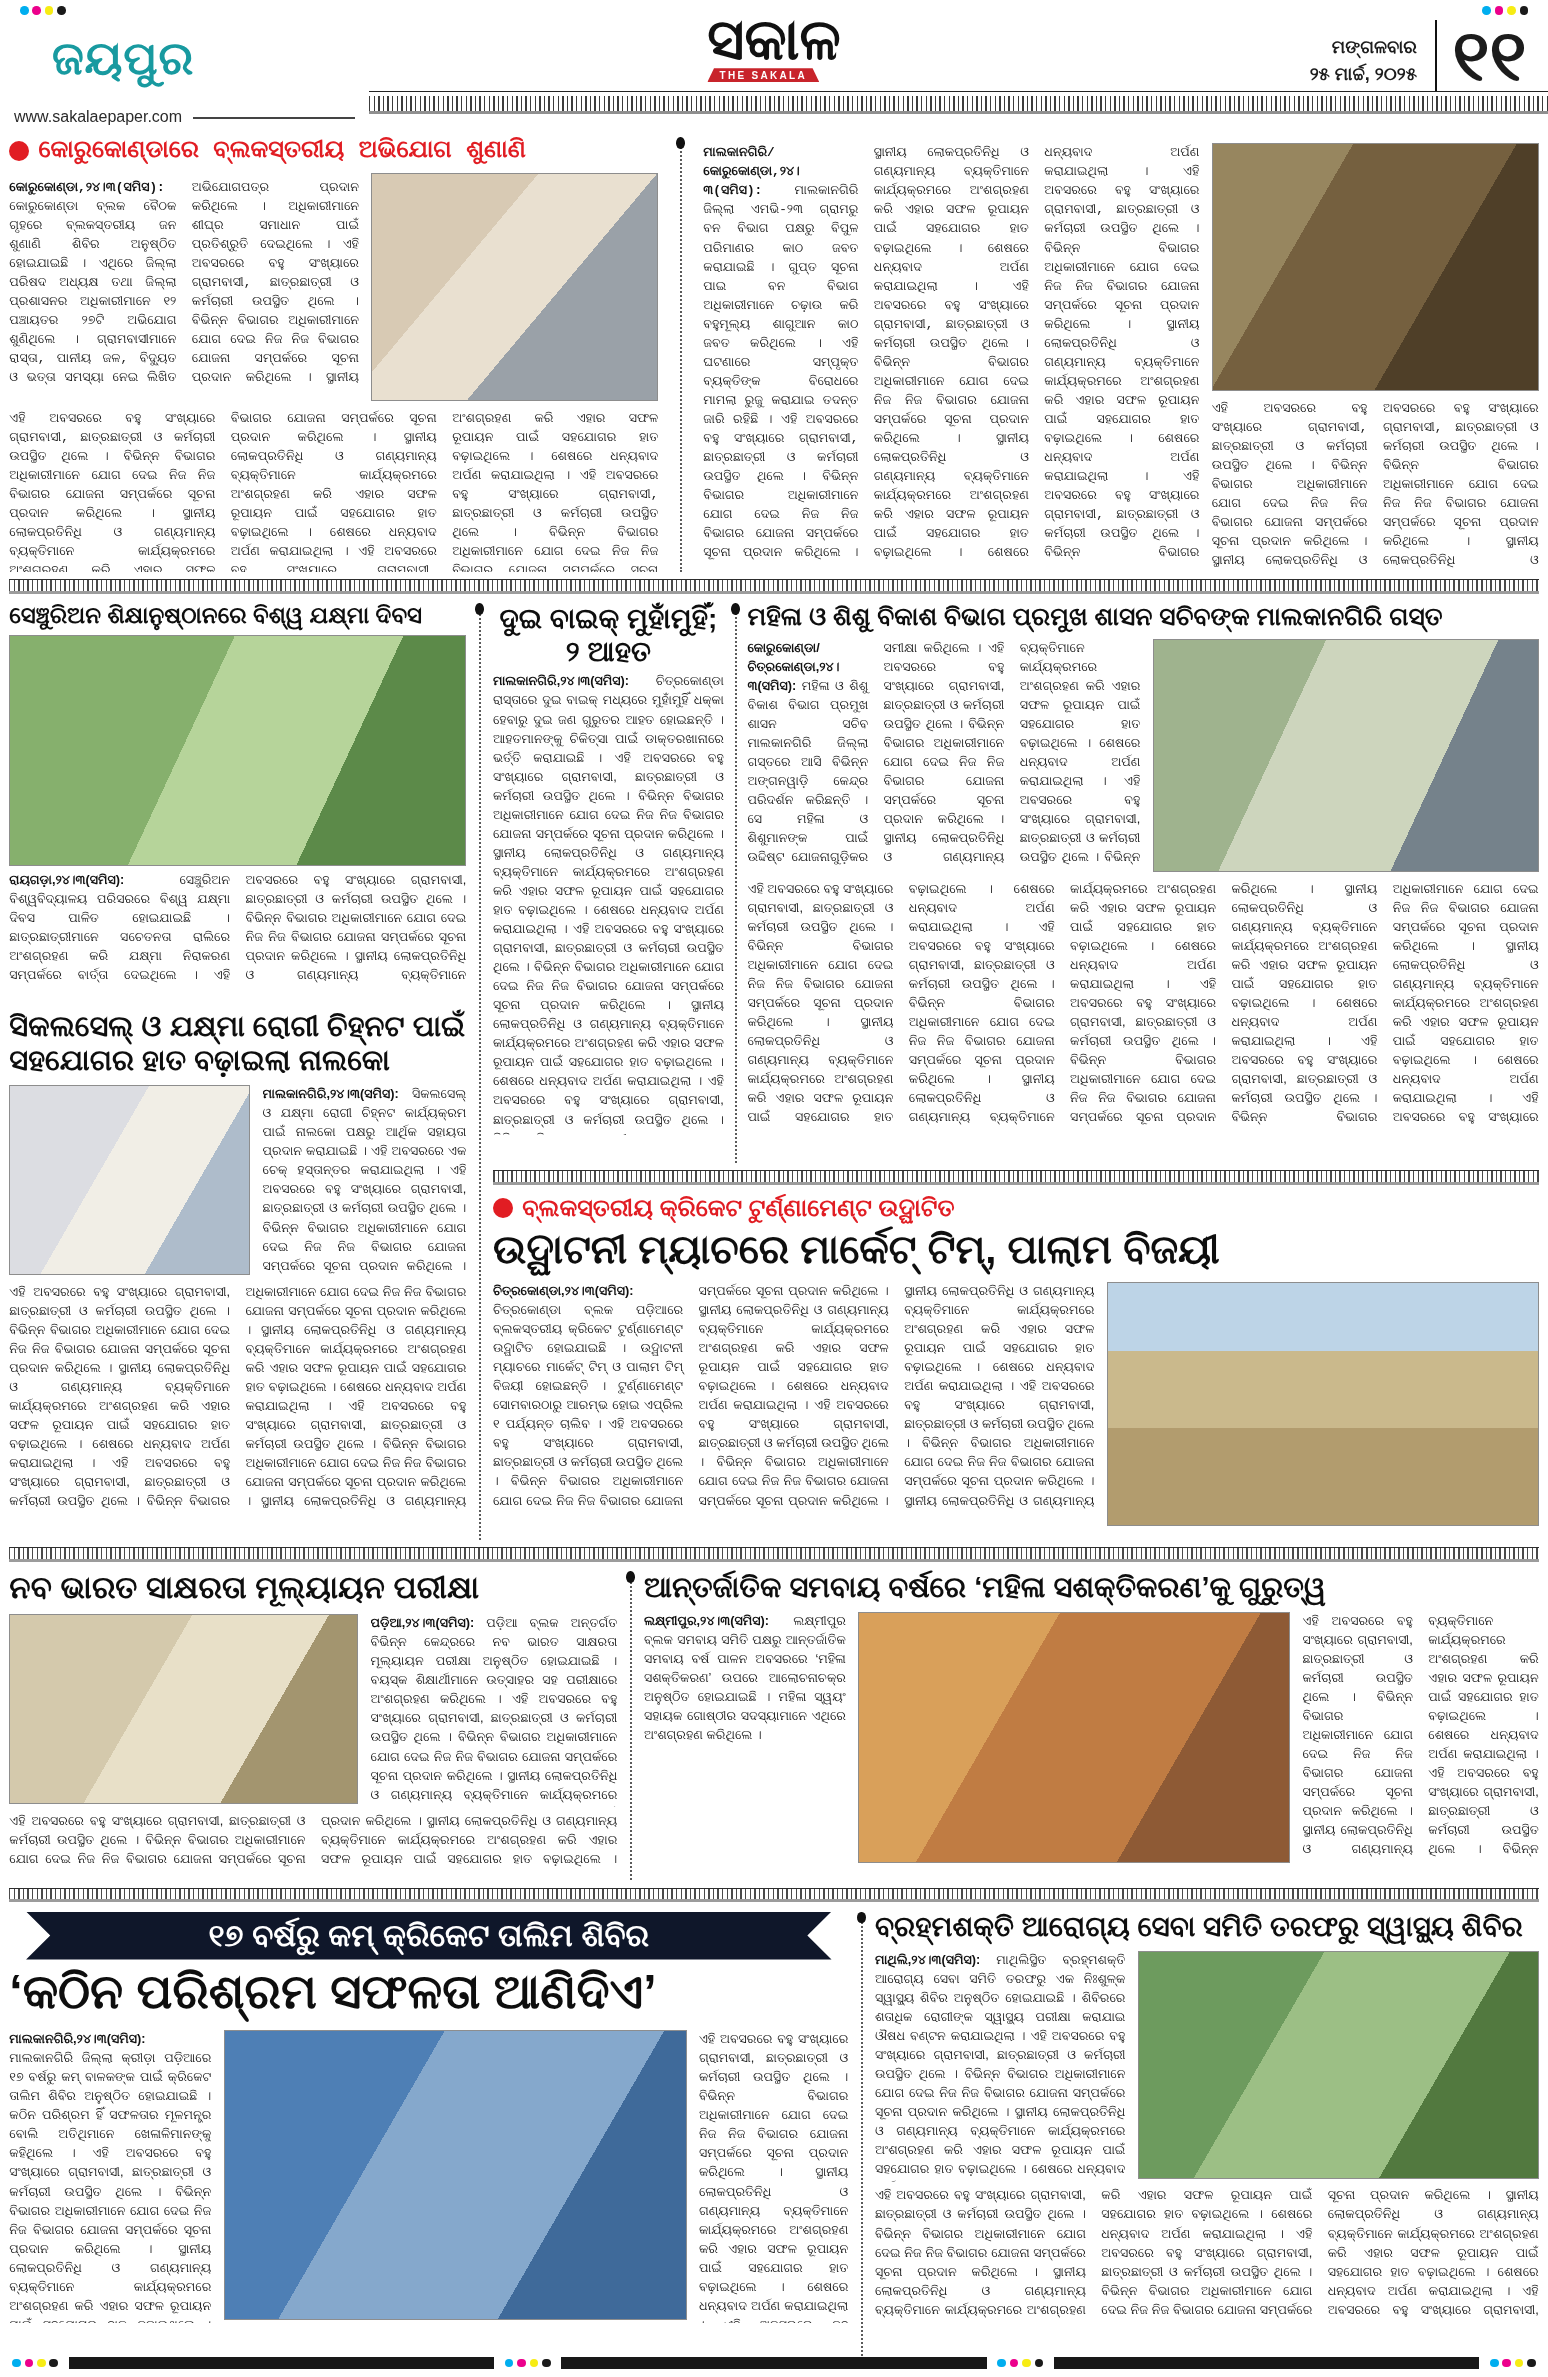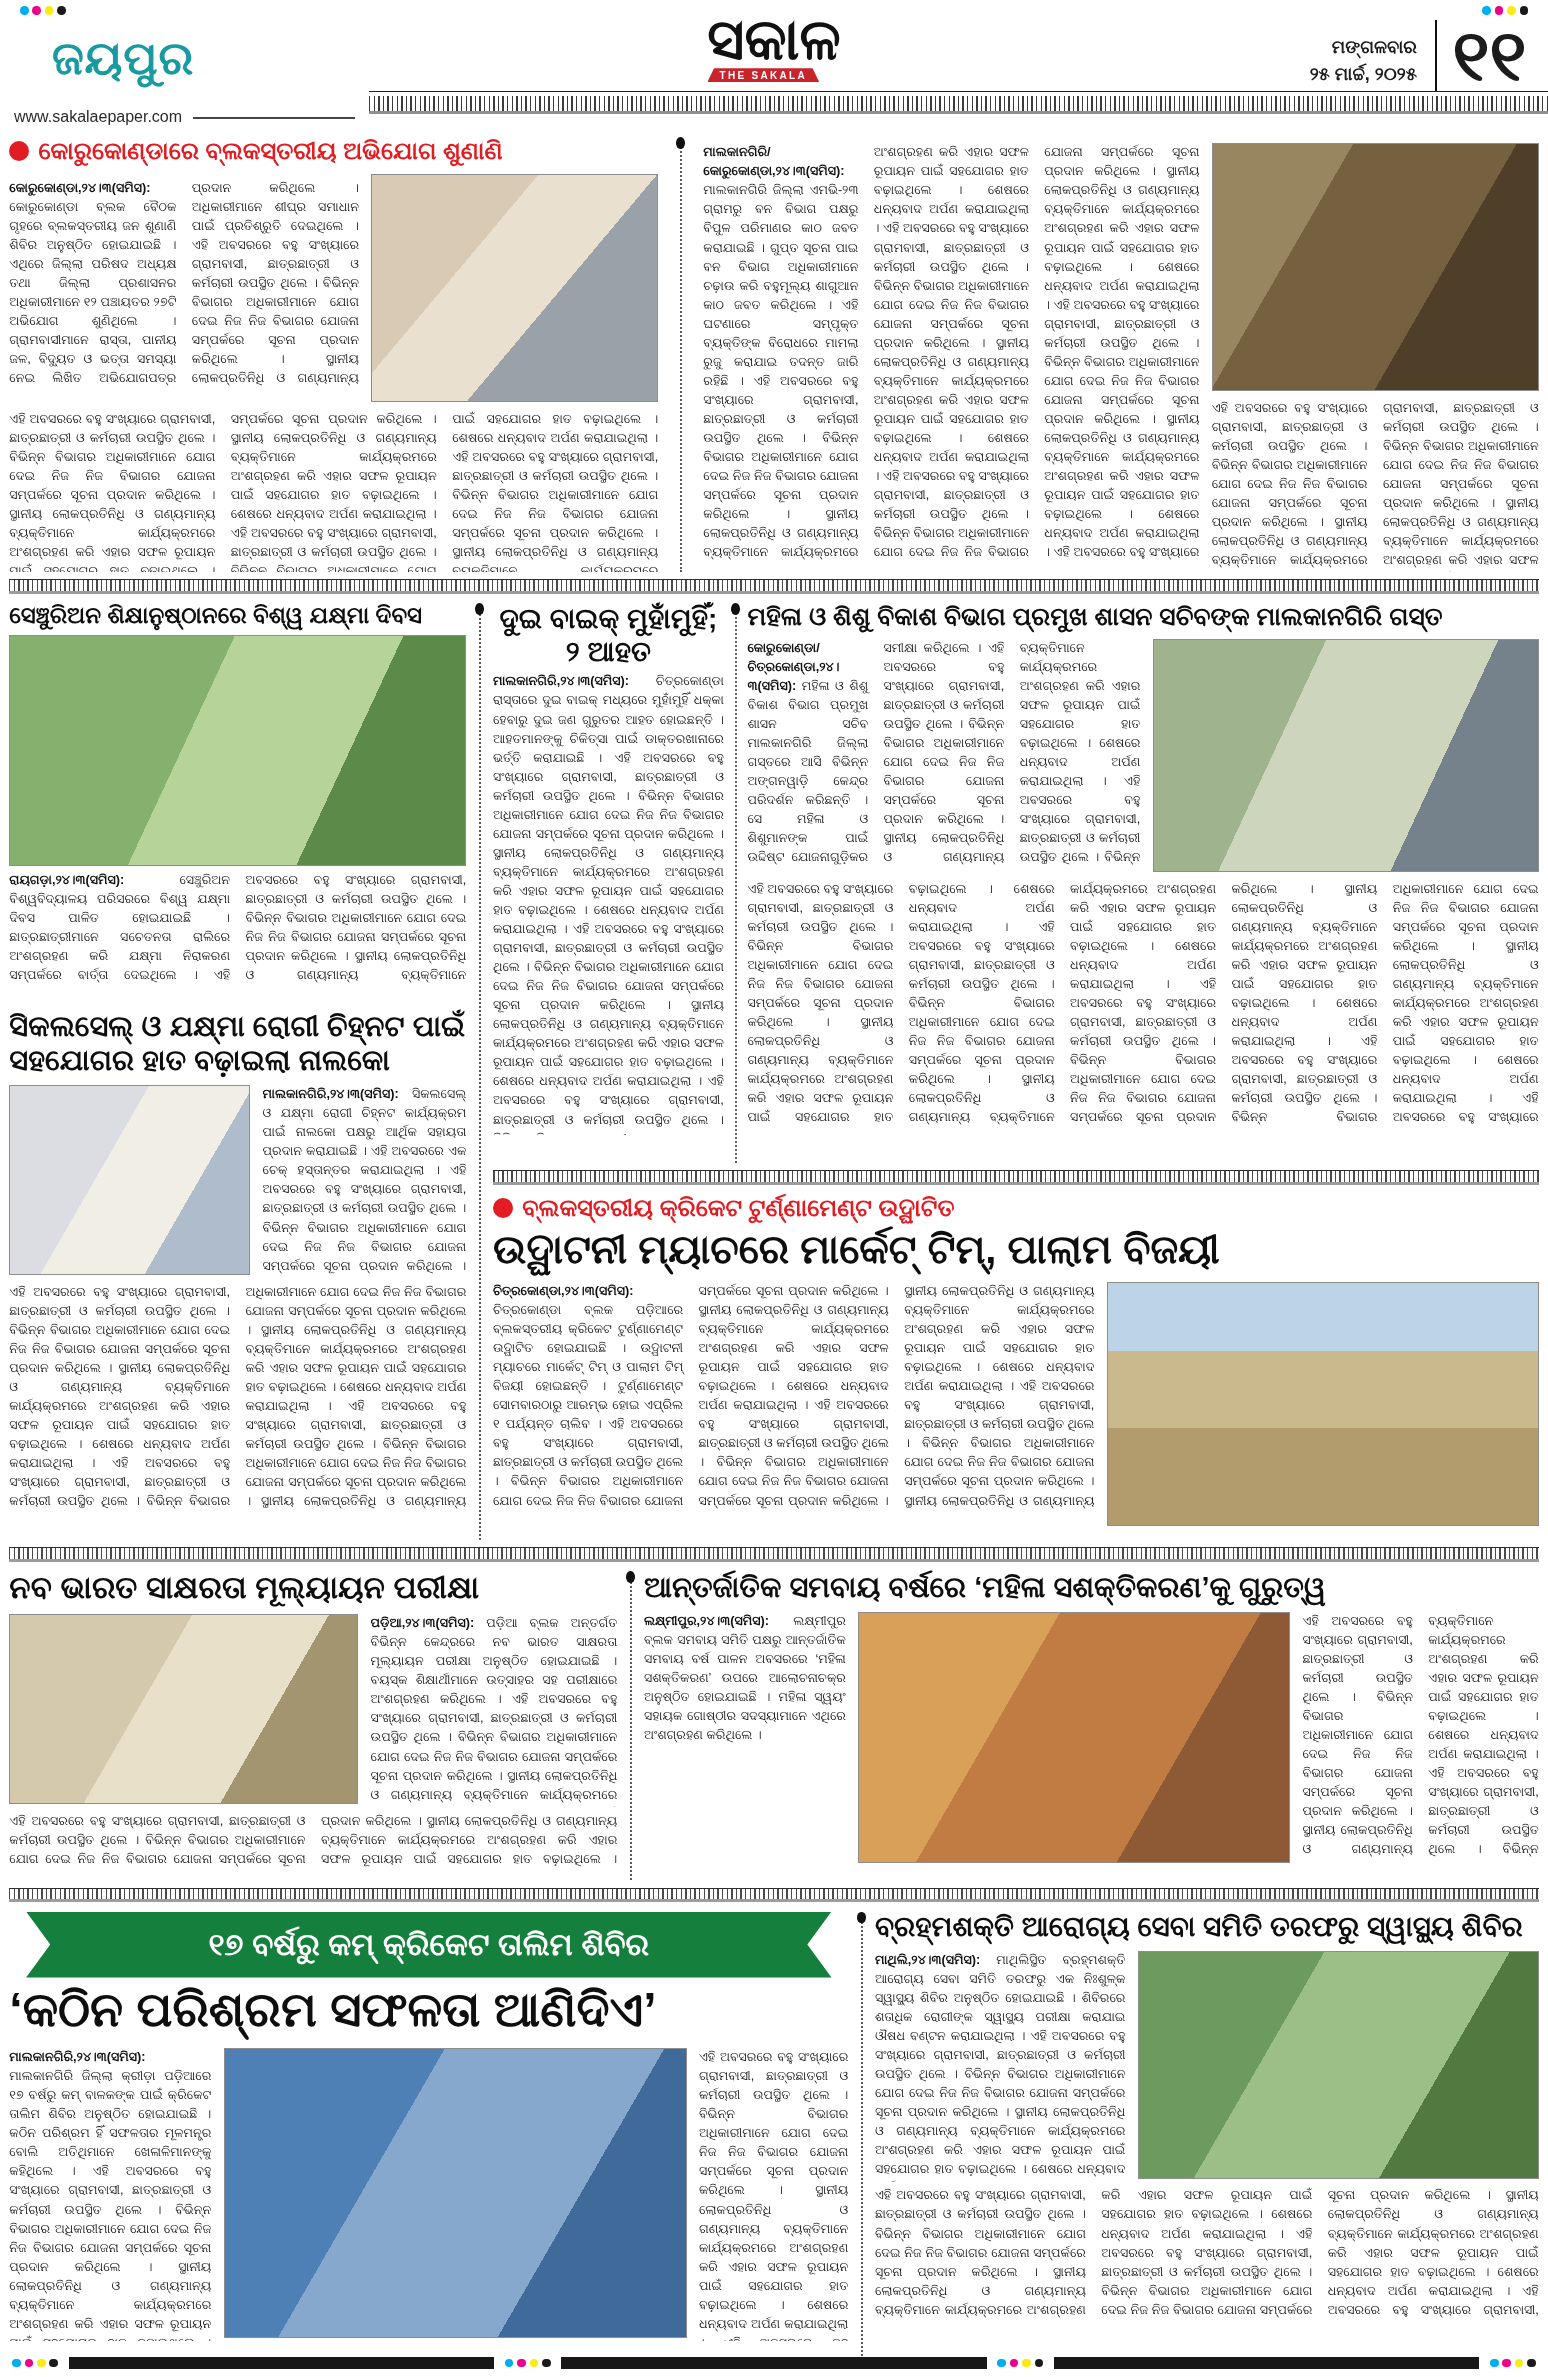--- a/index.html
+++ b/index.html
@@ -47,21 +47,21 @@
   .ph-wood{background:linear-gradient(120deg,#97865f 0 30%,#75603f 30% 65%,#4f3f28 65%);}
   .ph-tb{background:linear-gradient(115deg,#86b06d 0 40%,#b6d49a 40% 70%,#5c8a49 70%);}
   .ph-secretary{background:linear-gradient(115deg,#9fb38e 0 35%,#cdd5bd 35% 70%,#75828b 70%);}
   .ph-nalco{background:linear-gradient(120deg,#dcdde2 0 40%,#f1eee6 40% 70%,#aebccb 70%);}
   .ph-cricket{background:linear-gradient(180deg,#bdd4e7 0 28%,#cab98c 28% 60%,#b29c6e 60%);}
   .ph-literacy{background:linear-gradient(120deg,#d4c9ac 0 40%,#e8e0c8 40% 70%,#a3956f 70%);}
   .ph-coop{background:linear-gradient(120deg,#d9a05a 0 35%,#c07c43 35% 70%,#8e5a35 70%);}
   .ph-camp{background:linear-gradient(120deg,#4e7fb5 0 35%,#85a8cc 35% 70%,#3f6a9a 70%);}
   .ph-health{background:linear-gradient(120deg,#6d9b5e 0 35%,#9cbf85 35% 70%,#52793f 70%);}
   
-  .band1{display:flex;gap:20px;padding:4.6px 9.3px 0 9.3px;height:436px;}
+  .band1{display:flex;gap:20px;padding:4.6px 9.3px 0 9.3px;height:436px;font-family:Liberation Mono, monospace;}
   .art-complaint{width:649px;display:flex;flex-direction:column;overflow:hidden;}
   .art-complaint h2{font-size:31px;margin-top:1.5px;}
   .art-wood{flex:1;display:flex;flex-direction:column;overflow:hidden;}
   .art-wood h1{font-size:42px;}
   .grow{flex:1;overflow:hidden;}
   
   .midgrid{display:flex;gap:10.8px;padding:0 9.3px;height:938px;}
   .left-rail{width:457px;display:flex;flex-direction:column;overflow:hidden;}
   .art-tb{height:395px;overflow:hidden;}
   .art-tb h3{font-size:23px;}
@@ -77,22 +77,22 @@
   .art-cricket h1{font-size:40px;}
   
   .band4{display:flex;gap:10.8px;padding:0 9.3px;height:310px;}
   .art-literacy{width:608px;overflow:hidden;}
   .art-literacy h3{font-size:31px;}
   .art-coop{flex:1;overflow:hidden;}
   .art-coop h3{font-size:29px;}
   
   .band5{display:flex;gap:10.8px;padding:0 9.3px;height:457px;}
   .art-camp{width:839px;overflow:hidden;}
-  .banner{background:#15803d;color:#fff;font-size:31px;font-weight:800;text-align:center;
-          padding:15px 0;width:96%;margin:1.5px auto 4.6px auto;
+  .banner{background:#0f172a;color:#fff;font-size:31px;font-weight:800;text-align:center;
+          padding:6px 0;width:96%;margin:1.5px auto 4.6px auto;
           clip-path:polygon(0 0,100% 0,97% 50%,100% 100%,0 100%,3% 50%);}
   .art-camp h1{font-size:48px;text-align:left;margin-top:4.6px;}
   .art-health{flex:1;overflow:hidden;}
   .art-health h3{font-size:28px;}
   
   .footer{position:absolute;left:0;right:0;bottom:7.7px;display:flex;align-items:center;gap:10.8px;padding:0 12.3px;}
   .fbar{height:12.3px;background:#181818;flex:1;}
 </style>
 </head>
 <body>

